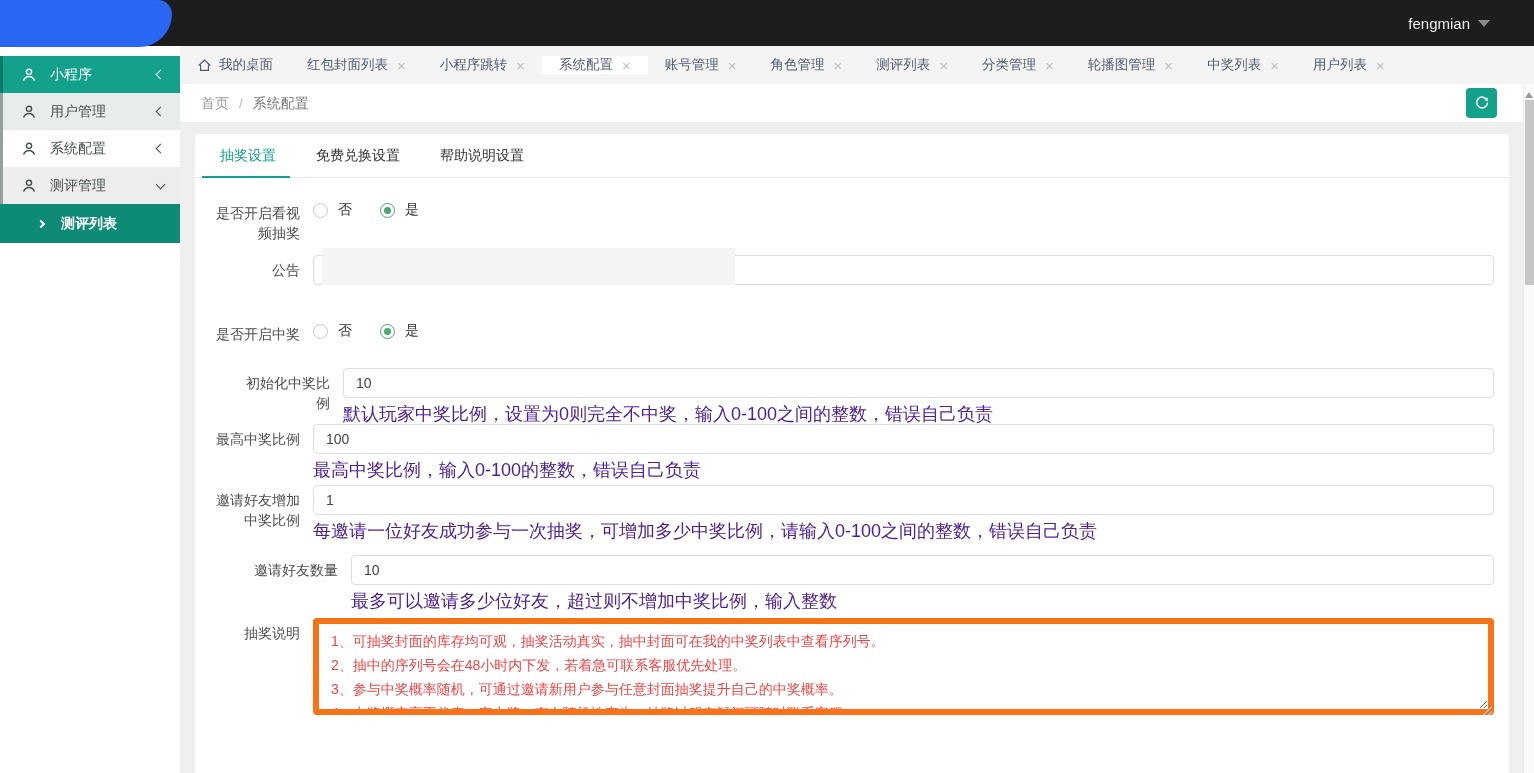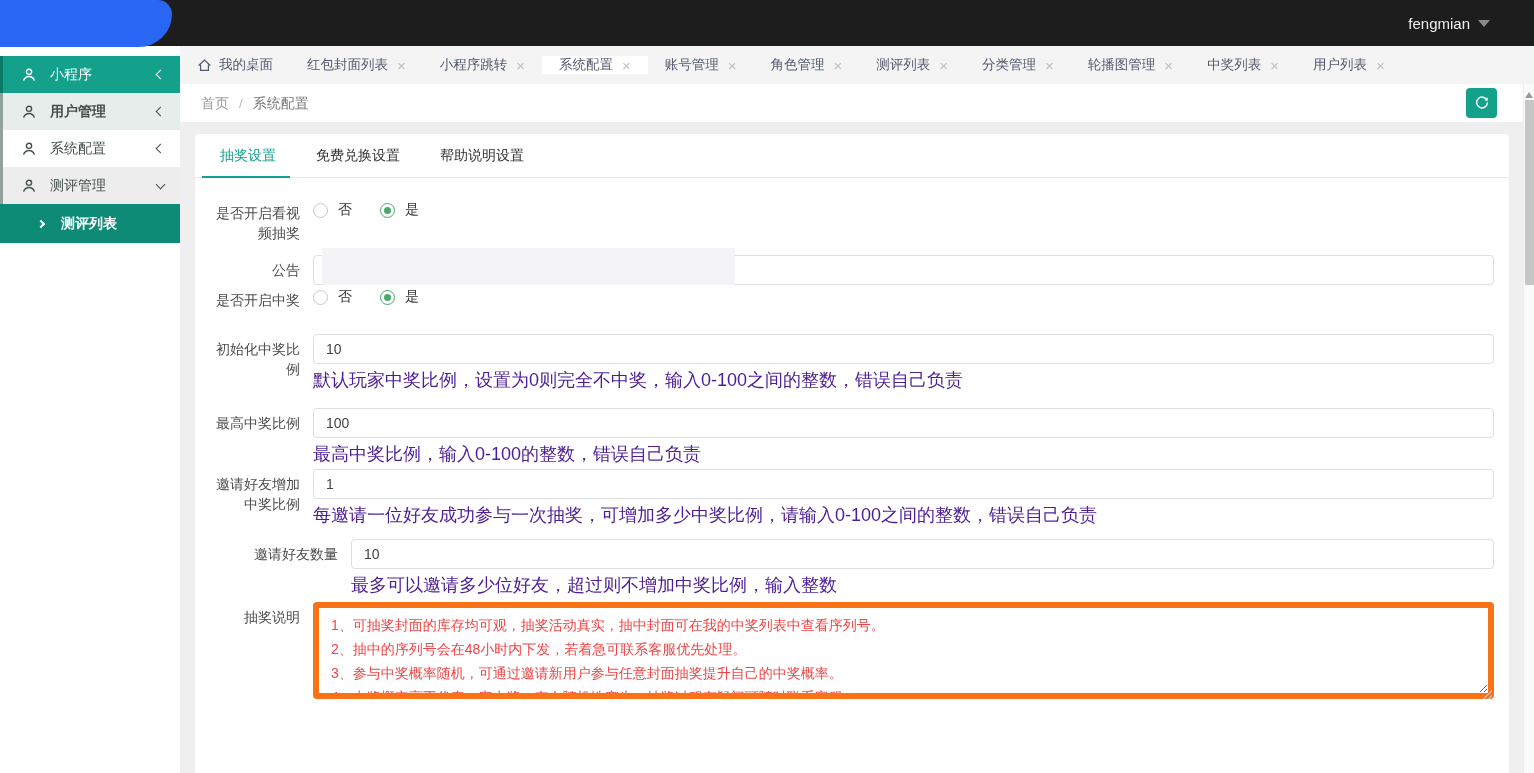--- a/index.html
+++ b/index.html
@@ -16,21 +16,21 @@
     border-radius:0 18px 42px 0; z-index:6; }
 
   
   .sidebar { position:absolute; top:46px; left:0; width:180px; bottom:0; background:#fff; z-index:2; }
   .side-menu { margin-top:10px; }
   .side-item { height:37px; display:flex; align-items:center; padding:0 16px 0 18px;
     font-size:14px; color:#454f4c; cursor:pointer; border-left:3px solid #93a09b; }
   .side-item svg { flex:0 0 auto; margin-right:13px; }
   .side-item .lbl { flex:1; }
   .side-item.active { background:#14a18c; color:#fff; border-left-color:#0b7a69; }
-  .side-item.shade-a { background:#e7edea;font-weight:bold; }
+  .side-item.shade-a { background:#e7edea; }
   .side-item.shade-b { background:#ededed; }
   .chev { display:inline-block; width:7px; height:7px;
     border-left:1.6px solid currentColor; border-bottom:1.6px solid currentColor; }
   .chev.left { transform:rotate(45deg); }
   .chev.down { transform:rotate(-45deg); margin-top:-3px; }
   .chev.right { width:6px; height:6px; border:none; border-top:2px solid currentColor; border-right:2px solid currentColor; transform:rotate(45deg); }
   .side-sub { height:39px; display:flex; align-items:center; padding-left:38px;
     background:#0d8b77; color:#fff; font-size:14px; font-weight:bold; cursor:pointer; border-left:3px solid #0a english6e5c; }
   .side-sub .chev.right { margin-right:17px; }
 
@@ -75,22 +75,22 @@
   textarea.txt { width:100%; height:97px; border:6px solid #f97316; border-radius:4px; padding:5px 12px;
     font-size:14px; color:#ef4444; line-height:24px; resize:vertical; outline:none; font-family:inherit; }
   .help { margin-top:6px; font-size:18px; color:#4c1d95; line-height:20px; }
   .redact { position:absolute; left:9px; top:-7px; width:413px; height:37px; background:#f4f4f6; pointer-events:none; }
   .resize-grip { position:absolute; right:2px; bottom:4px; width:10px; height:10px;
     background:
       linear-gradient(135deg, transparent 0 55%, #bbb 55% 63%, transparent 63% 78%, #bbb 78% 86%, transparent 86%);
     pointer-events:none; }
 
   
-  .mb-r1{margin-bottom:12px;} .mb-r2{} .mb-r3{margin-bottom:24px;}
-  .mb-r4{margin-bottom:18px;} .mb-r5{margin-bottom:5px;}  .mb-r6{margin-bottom:14px;}
+  .mb-r1{margin-bottom:12px;} .mb-r2{margin-bottom:34px;} .mb-r3{margin-bottom:24px;}
+  .mb-r4{padding-left:30px;} .mb-r5{margin-bottom:5px;}  .mb-r6{margin-bottom:14px;}
   .mb-r7{margin-bottom:7px;margin-left:38px;}  .mb-r8{margin-bottom:27px;}
 
   
   .vscroll { position:absolute; right:0; top:84px; bottom:0; width:11px; background:#fafafa; border-left:1px solid #ececec; z-index:10; }
   .vscroll .up { width:0; height:0; border:4px solid transparent; border-bottom:6px solid #9a9a9a; margin:4px auto 0; }
   .vscroll .thumb { position:absolute; top:16px; left:1px; width:9px; height:185px; background:#c6c6c6; }
 </style>
 </head>
 <body>
 

